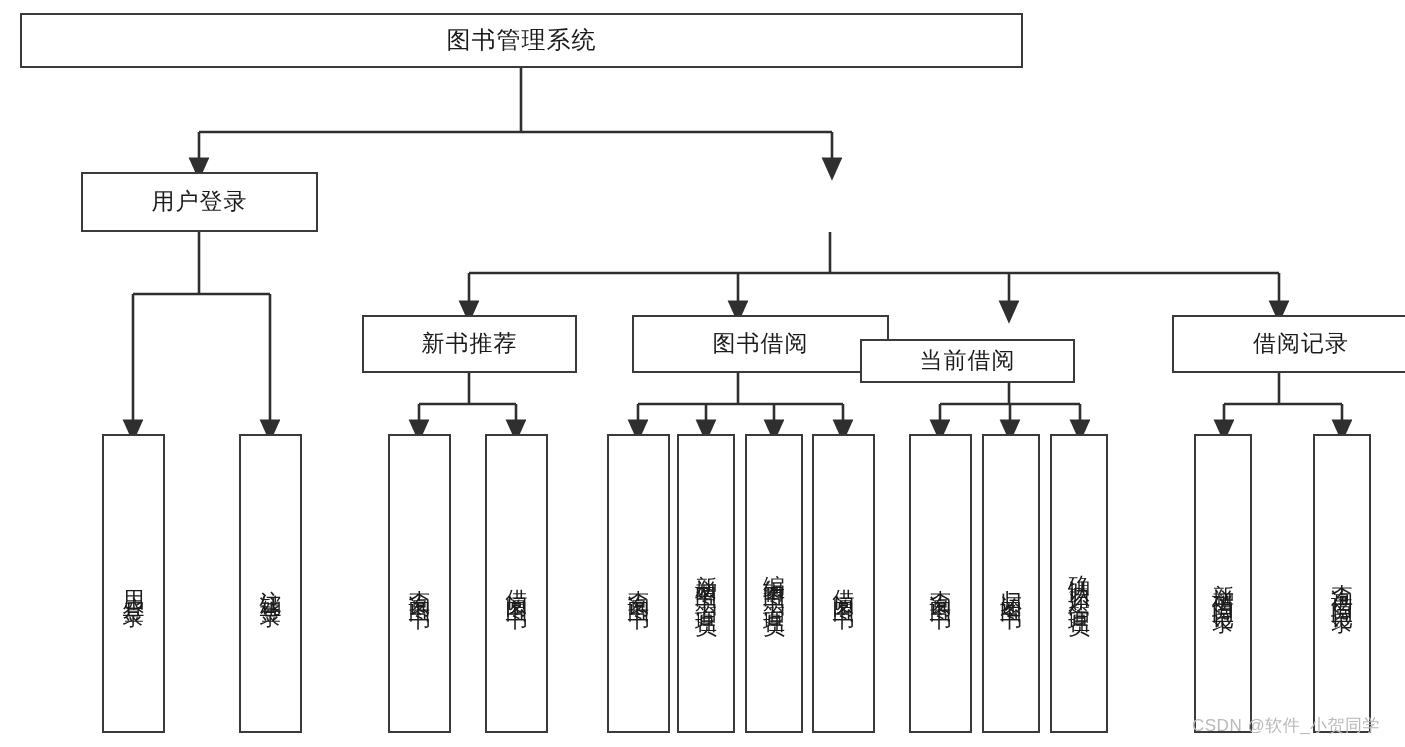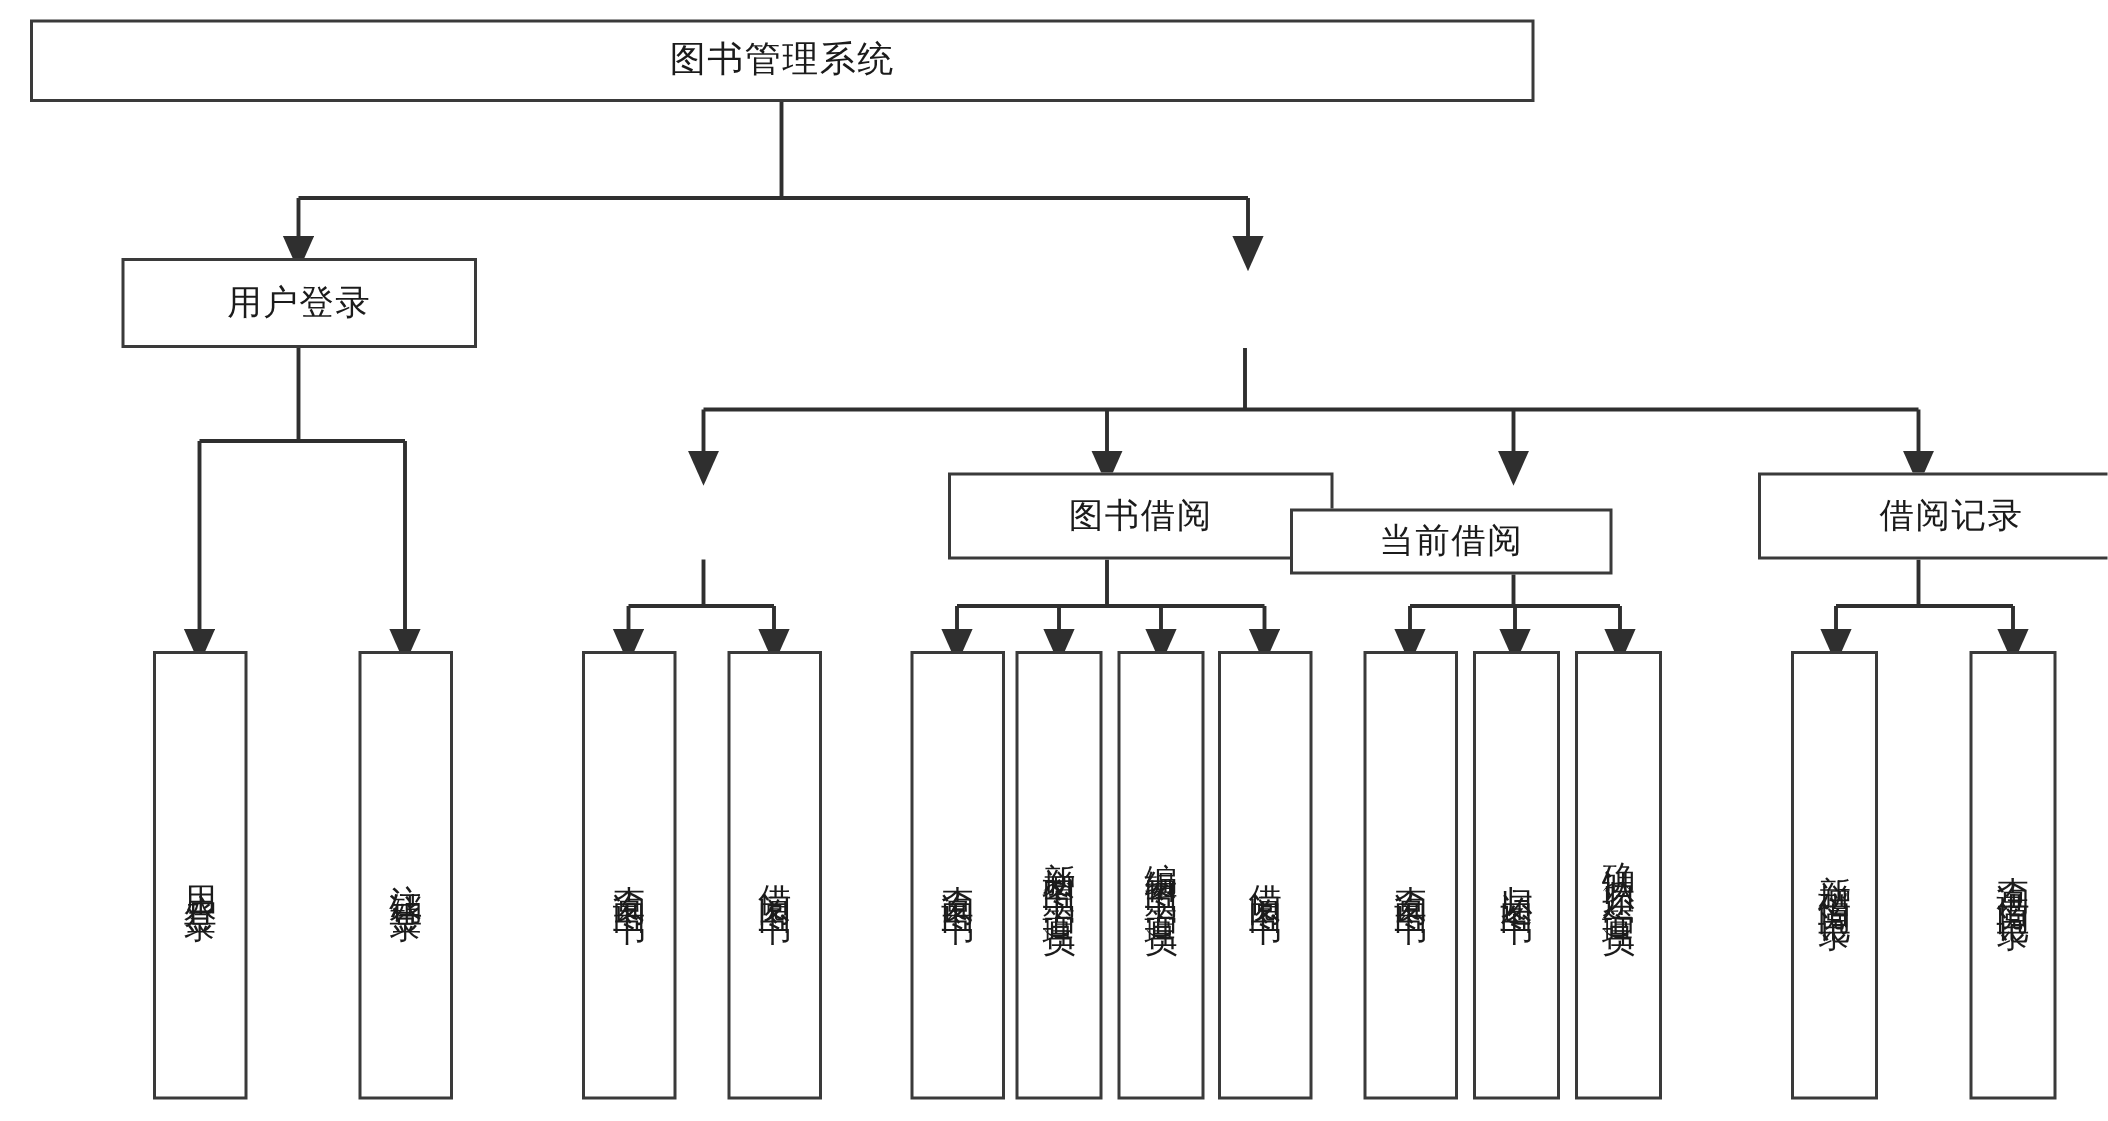--- a/index.html
+++ b/index.html
@@ -122,20 +122,23 @@
   </svg>
 
   <div class="node horiz root" style="left:20px;top:13px;width:1003px;height:55px;">
     <span class="label">图书管理系统</span>
   </div>
 
   <div class="node horiz" style="left:81px;top:172px;width:237px;height:60px;">
     <span class="label">用户登录</span>
   </div>
 
+  <div class="node horiz" style="left:362px;top:315px;width:215px;height:58px;">
+    <span class="label">新书推荐</span>
+  </div>
   <div class="node horiz" style="left:632px;top:315px;width:257px;height:58px;">
     <span class="label">图书借阅</span>
   </div>
   <div class="node horiz" style="left:860px;top:315px;width:215px;height:44px;margin-top:24px;">
     <span class="label">当前借阅</span>
   </div>
   <div class="node horiz" style="left:1172px;top:315px;width:258px;height:58px;">
     <span class="label">借阅记录</span>
   </div>
 
@@ -176,14 +179,15 @@
     <span class="label">确认归还（管理员）</span>
   </div>
 
   <div class="node vert" style="left:1194px;top:434px;width:58px;height:299px;">
     <span class="label">新增借阅记录</span>
   </div>
   <div class="node vert" style="left:1313px;top:434px;width:58px;height:299px;">
     <span class="label">查询借阅记录</span>
   </div>
 
+  <div class="watermark">CSDN @软件_小贺同学</div>
 
 </div>
 
 </body></html>

